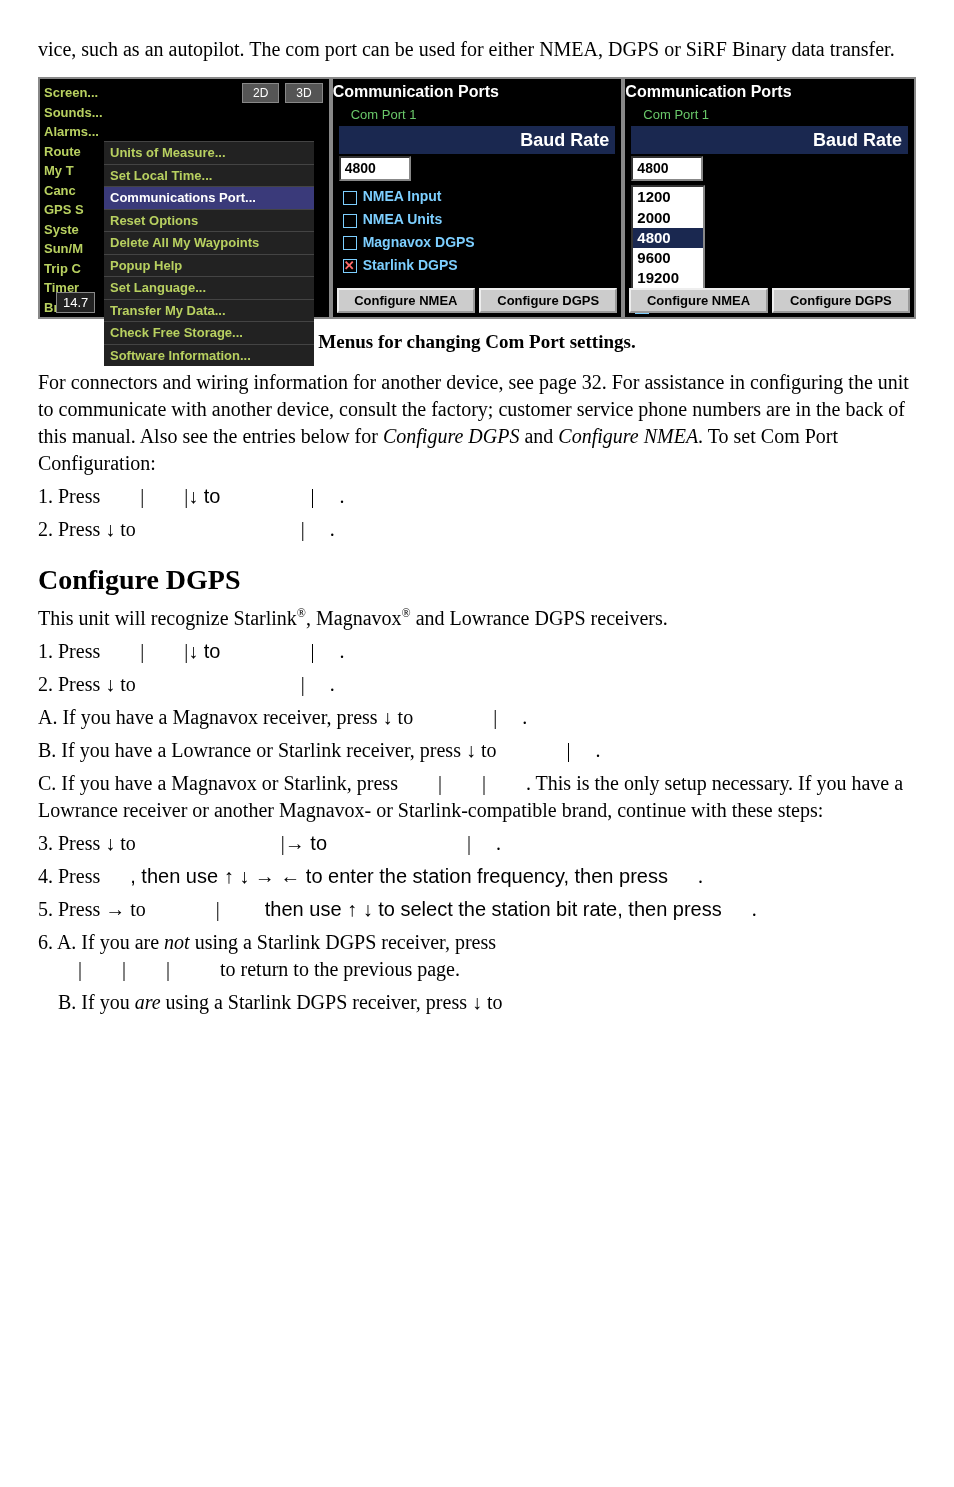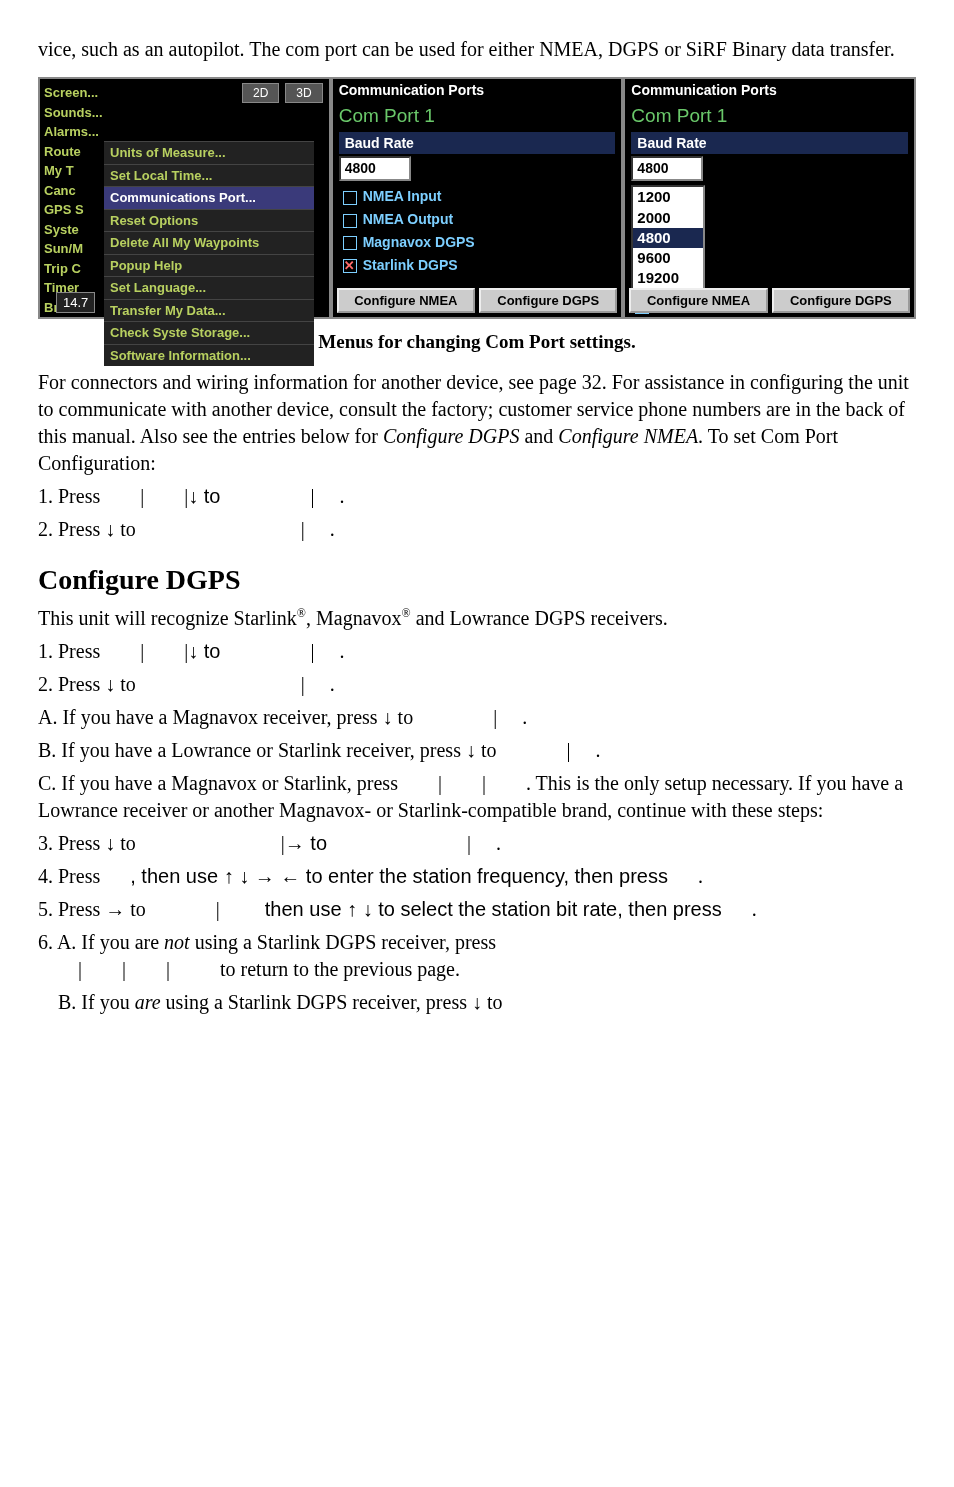--- a/index.html
+++ b/index.html
@@ -22,41 +22,41 @@
 .win {
   background: #000;
   color: #e0e0e0;
   font-family: Arial, sans-serif;
   font-size: 14px;
   flex: 1;
   border: 2px solid #888;
   position: relative;
   min-height: 220px;
 }
-.win .titlebar { background: #000; color: #fff; font-weight: bold; padding: 2px 6px; font-size: 14px; }
+.win .titlebar { background: #000; color: #fff; font-weight: bold; padding: 2px 0; font-size: 16px; }
 .menu-left {
   position: absolute; left: 4px; top: 4px; width: 58px;
   color: #b8d060; font-weight: bold; font-size: 13px;
 }
 .menu-left div { padding: 1px 0; }
 .menu-right {
   position: absolute; left: 64px; top: 20px; width: 210px;
   background: #222;
   margin-top: 42px;
 }
 .menu-right div {
   padding: 2px 6px; color: #b8d060; font-weight: bold; font-size: 13px;
   border-top: 1px solid #444; white-space: nowrap;
 }
 .menu-right .hi { background: #3a3a7a; color: #fff; }
 .tabs { position: absolute; right: 6px; top: 4px; }
 .tab { display: inline-block; background: #555; color: #fff; font-size: 12px; padding: 1px 10px; margin-left: 2px; border: 1px solid #888; }
 .status { position: absolute; left: 16px; bottom: 4px; background: #222; color: #fff; padding: 1px 6px; font-size: 13px; border: 1px solid #888; }
-.group-label { color: #6ac86a; font-size: 19px; padding: 1px 6px; }
-.field-label { background: #1a2850; color: #fff; font-weight: bold; font-size: 14px; padding: 2px 6px; margin: 2px 6px 2px 6px; }
+.group-label { color: #6ac86a; font-size: 13px; padding: 1px 18px; }
+.field-label { background: #1a2850; color: #fff; font-weight: bold; font-size: 18px; padding: 2px 6px; margin: 2px 6px 2px 6px; text-align: right; }
 .field-select { background: #fff; color: #000; font-weight: bold; font-size: 14px; padding: 1px 4px; margin: 0 6px 4px 6px; width: 60px; display: inline-block; border: 2px inset #888;}
 .checkline { color: #7dcfff; font-size: 14px; padding: 2px 10px; font-weight: bold;}
 .cb { display:inline-block; width:12px; height:12px; border:1px solid #7dcfff; margin-right:6px; vertical-align:middle; background:#000; position:relative;}
 .cb.checked::after{content:"✕"; position:absolute; left:0; top:-3px; color:#ff6b6b; font-size:13px;}
 .btnrow { position:absolute; bottom:4px; left:4px; right:4px; display:flex; gap:4px;}
 .wbtn { flex:1; background:#ccc; color:#000; font-weight:bold; font-size:13px; text-align:center; padding:2px 0; border:2px outset #eee;}
 .listbox { background:#fff; color:#000; font-weight:bold; font-size:15px; margin:0 6px 4px 6px; border:2px inset #888; }
 .listbox div { padding:0 4px; }
 .listbox .sel { background:#1a2850; color:#fff; }
 .caption {
@@ -97,33 +97,33 @@
     </div>
     <div class="menu-right">
       <div>Units of Measure...</div>
       <div>Set Local Time...</div>
       <div class="hi">Communications Port...</div>
       <div>Reset Options</div>
       <div>Delete All My Waypoints</div>
       <div>Popup Help</div>
       <div>Set Language...</div>
       <div>Transfer My Data...</div>
-      <div>Check Syste Storage...</div>
+      <div>Check Free Storage...</div>
       <div>Software Information...</div>
     </div>
     <div class="status">14.7</div>
   </div>
 
   <div class="win">
     <div class="titlebar">Communication Ports</div>
     <div class="group-label">Com Port 1</div>
     <div class="field-label">Baud Rate</div>
     <div><span class="field-select">4800</span></div>
     <div class="checkline"><span class="cb"></span><span>NMEA Input</span></div>
-    <div class="checkline"><span class="cb"></span><span>NMEA Output</span></div>
+    <div class="checkline"><span class="cb"></span><span>NMEA Units</span></div>
     <div class="checkline"><span class="cb"></span><span>Magnavox DGPS</span></div>
     <div class="checkline"><span class="cb checked"></span><span>Starlink DGPS</span></div>
     <div class="btnrow">
       <div class="wbtn">Configure NMEA</div>
       <div class="wbtn">Configure DGPS</div>
     </div>
   </div>
 
   <div class="win">
     <div class="titlebar">Communication Ports</div>

